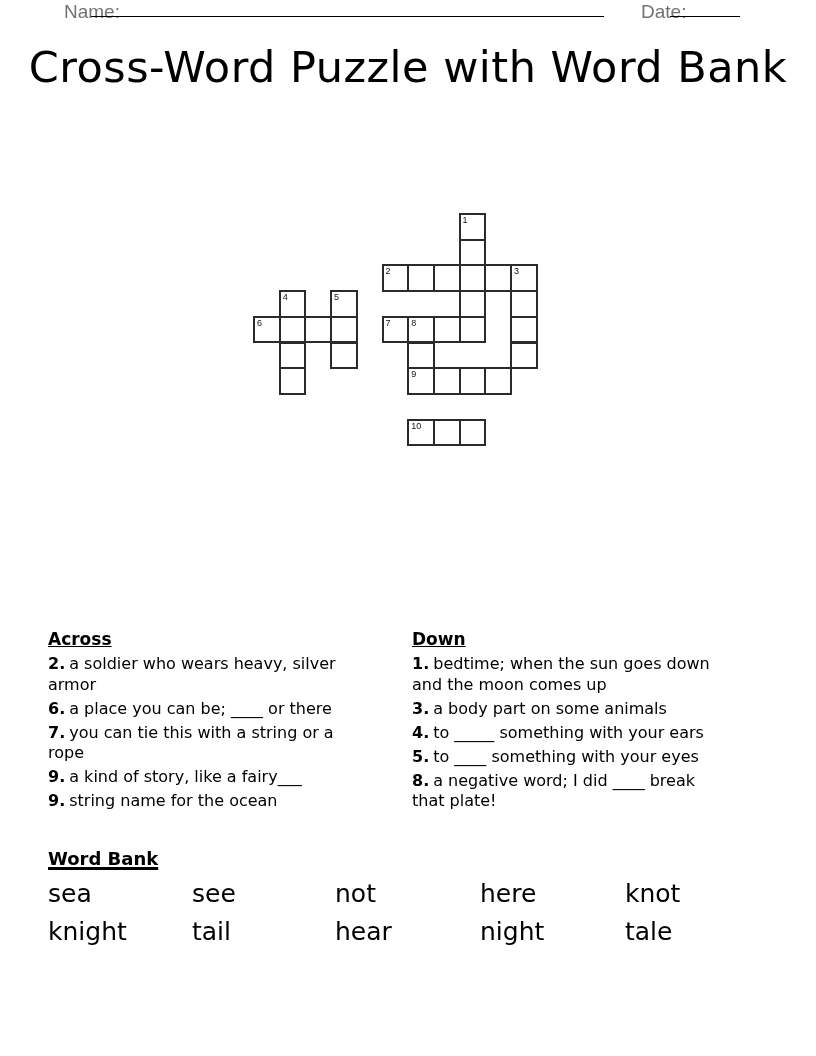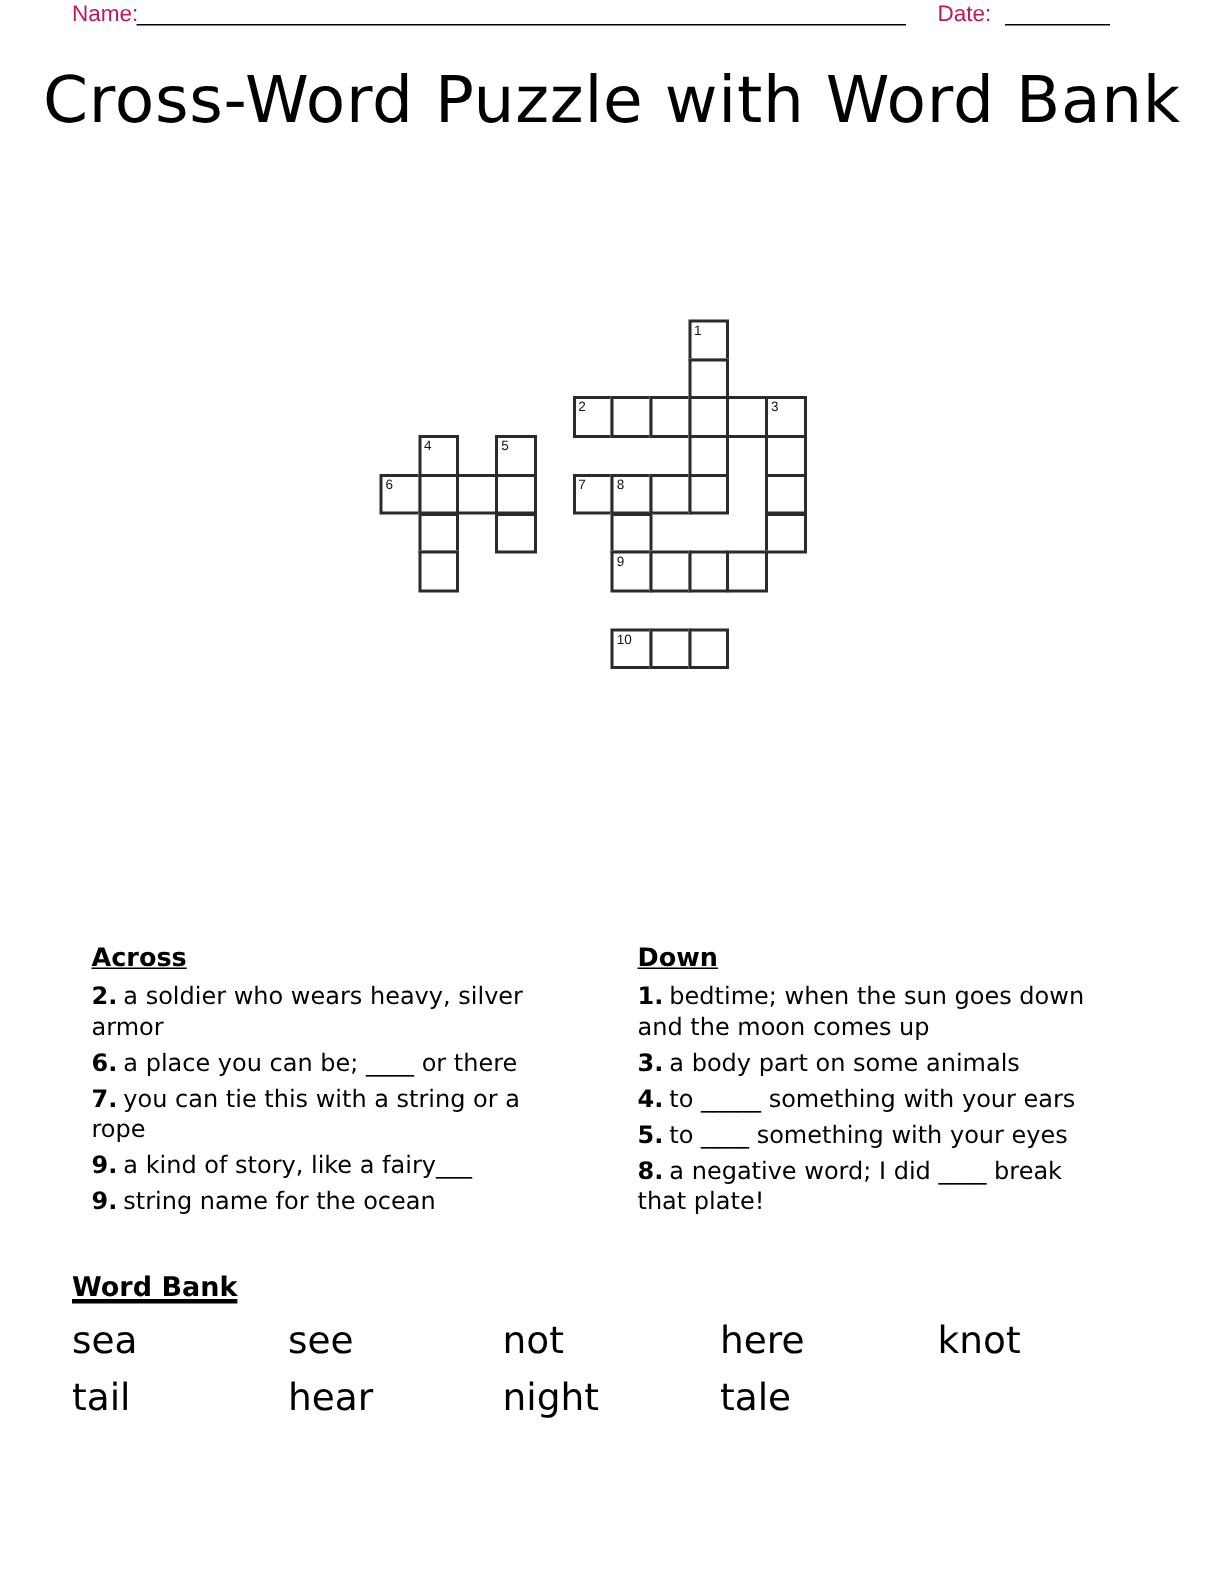--- a/index.html
+++ b/index.html
@@ -2,21 +2,21 @@
 <html><head>
 <meta charset="utf-8">
 <style>
   html,body { margin:0; padding:0; background:#fff; }
   .page {
     position:relative; width:816px; height:1056px; background:#ffffff;
     font-family:"DejaVu Sans", sans-serif; color:#000; overflow:hidden;
   }
 
   
-  .hdr-label { position:absolute; top:1px; font-family:"Liberation Sans", sans-serif; font-size:15px; color:#be185d; }
+  .hdr-label { position:absolute; top:1px; font-family:"Liberation Sans", sans-serif; font-size:19px; color:#737373;margin-left:16px; }
   #name-label { left:48px; }
   #date-label { left:625px; }
   .fill-line { position:absolute; top:0; height:16px; border-bottom:1.5px solid #000; }
   #name-line { left:91px; width:513px; }
   #date-line { left:670px; width:70px; }
 
   
   .title {
     position:absolute; top:42px; left:0; width:100%; margin:0;
     text-align:center; font-size:43px; font-weight:400; letter-spacing:0.5px; color:#000;
@@ -27,21 +27,21 @@
   .cell {
     position:absolute; width:27.7px; height:27.7px; box-sizing:border-box;
     border:2px solid #2b2b2b; background:#fff;
   }
   .cellnum {
     position:absolute; top:0px; left:2px;
     font-family:"Liberation Sans", sans-serif; font-size:9px; line-height:10px; color:#111;
   }
 
   
-  .clues { position:absolute; top:629px;margin-left:13px; }
+  .clues { position:absolute; top:629px; }
   #across { left:48px;  width:338px; }
   #down   { left:412px; width:360px; }
   .clue-heading {
     font-size:17px; font-weight:bold; line-height:21px;
     text-decoration:underline; margin-bottom:4px;
   }
   .clue { font-size:16px; line-height:20.5px; margin-bottom:3.5px; }
   .clue-num { font-weight:bold; padding-right:4px; }
   .clue-text { white-space:pre-line; }
 
@@ -201,20 +201,21 @@
     <div class="wb-heading">Word Bank</div>
     <div id="wb-rows">
         <div class="wb-row">
           <span class="wb-word">sea</span>
           <span class="wb-word">see</span>
           <span class="wb-word">not</span>
           <span class="wb-word">here</span>
           <span class="wb-word">knot</span>
         </div>
         <div class="wb-row">
+          <span class="wb-word">knight</span>
           <span class="wb-word">tail</span>
           <span class="wb-word">hear</span>
           <span class="wb-word">night</span>
           <span class="wb-word">tale</span>
         </div>
       </div>
   </section>
 
 </div>
 

